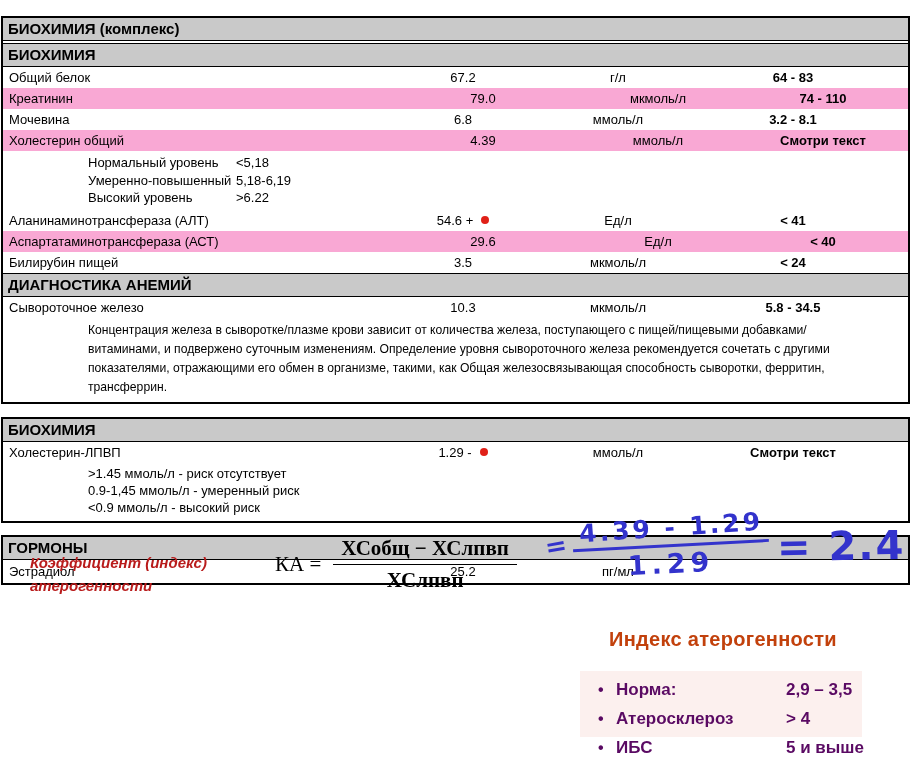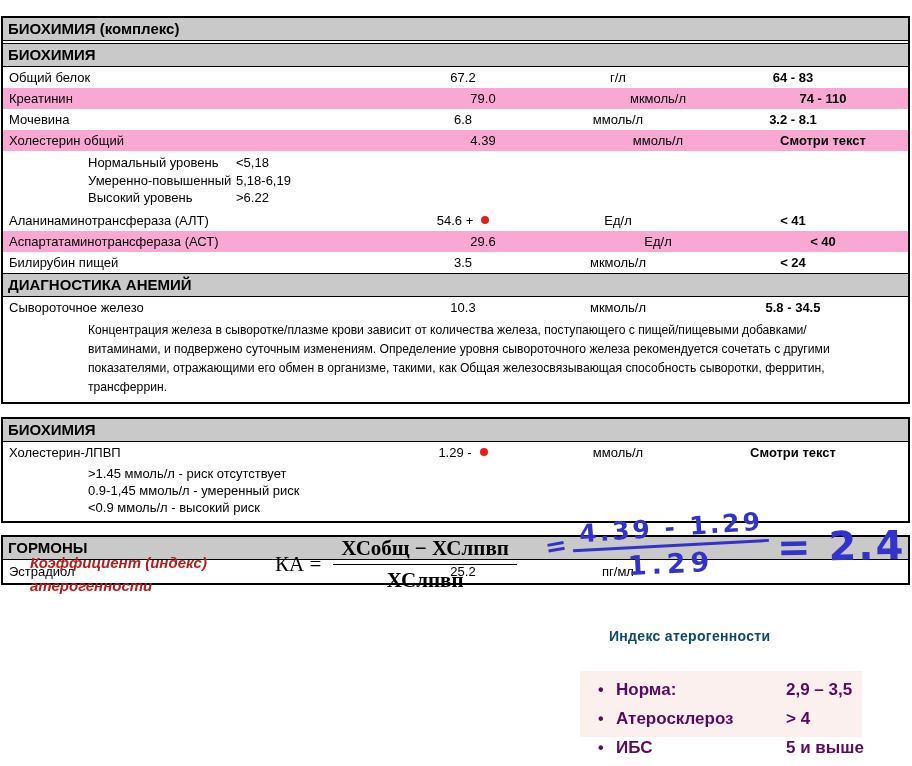--- a/index.html
+++ b/index.html
@@ -69,22 +69,22 @@
     display:flex; align-items:center;
   }
   .hw-eq { font-size:26px; transform:rotate(-10deg); }
   .hw-frac { display:inline-flex; flex-direction:column; text-align:center; margin-left:6px; }
   .hw-frac .num { font-size:25px; letter-spacing:3px; transform:rotate(-4deg); padding:0 6px; }
   .hw-frac .bar { border-top:3px solid #3333cc; transform:rotate(-3deg); margin:2px 0 1px; }
   .hw-frac .den { font-size:27px; letter-spacing:5px; transform:rotate(-3deg); }
   .hw-res { font-size:40px; letter-spacing:2px; margin-left:8px; transform:rotate(-1deg); }
 
   .athero-heading {
-    position:absolute; left:609px; top:628px; color:#0c4a6e;
-    font-size:14px; font-weight:bold; letter-spacing:0.3px;
+    position:absolute; left:609px; top:628px; color:#c2410c;
+    font-size:20px; font-weight:bold; letter-spacing:0.3px;
   }
   .athero-bg {
     position:absolute; left:580px; top:671px; width:282px; height:66px;
     background:#fcf0ee;
   }
   .athero-list { position:absolute; left:580px; top:675px; width:330px; color:#5a0a63; }
   .athero-row { display:flex; align-items:center; height:29px; padding-left:18px;
     font-size:17px; font-weight:bold; }
   .athero-row .bullet { width:18px; font-size:16px; }
   .athero-row .a-label { width:170px; }

